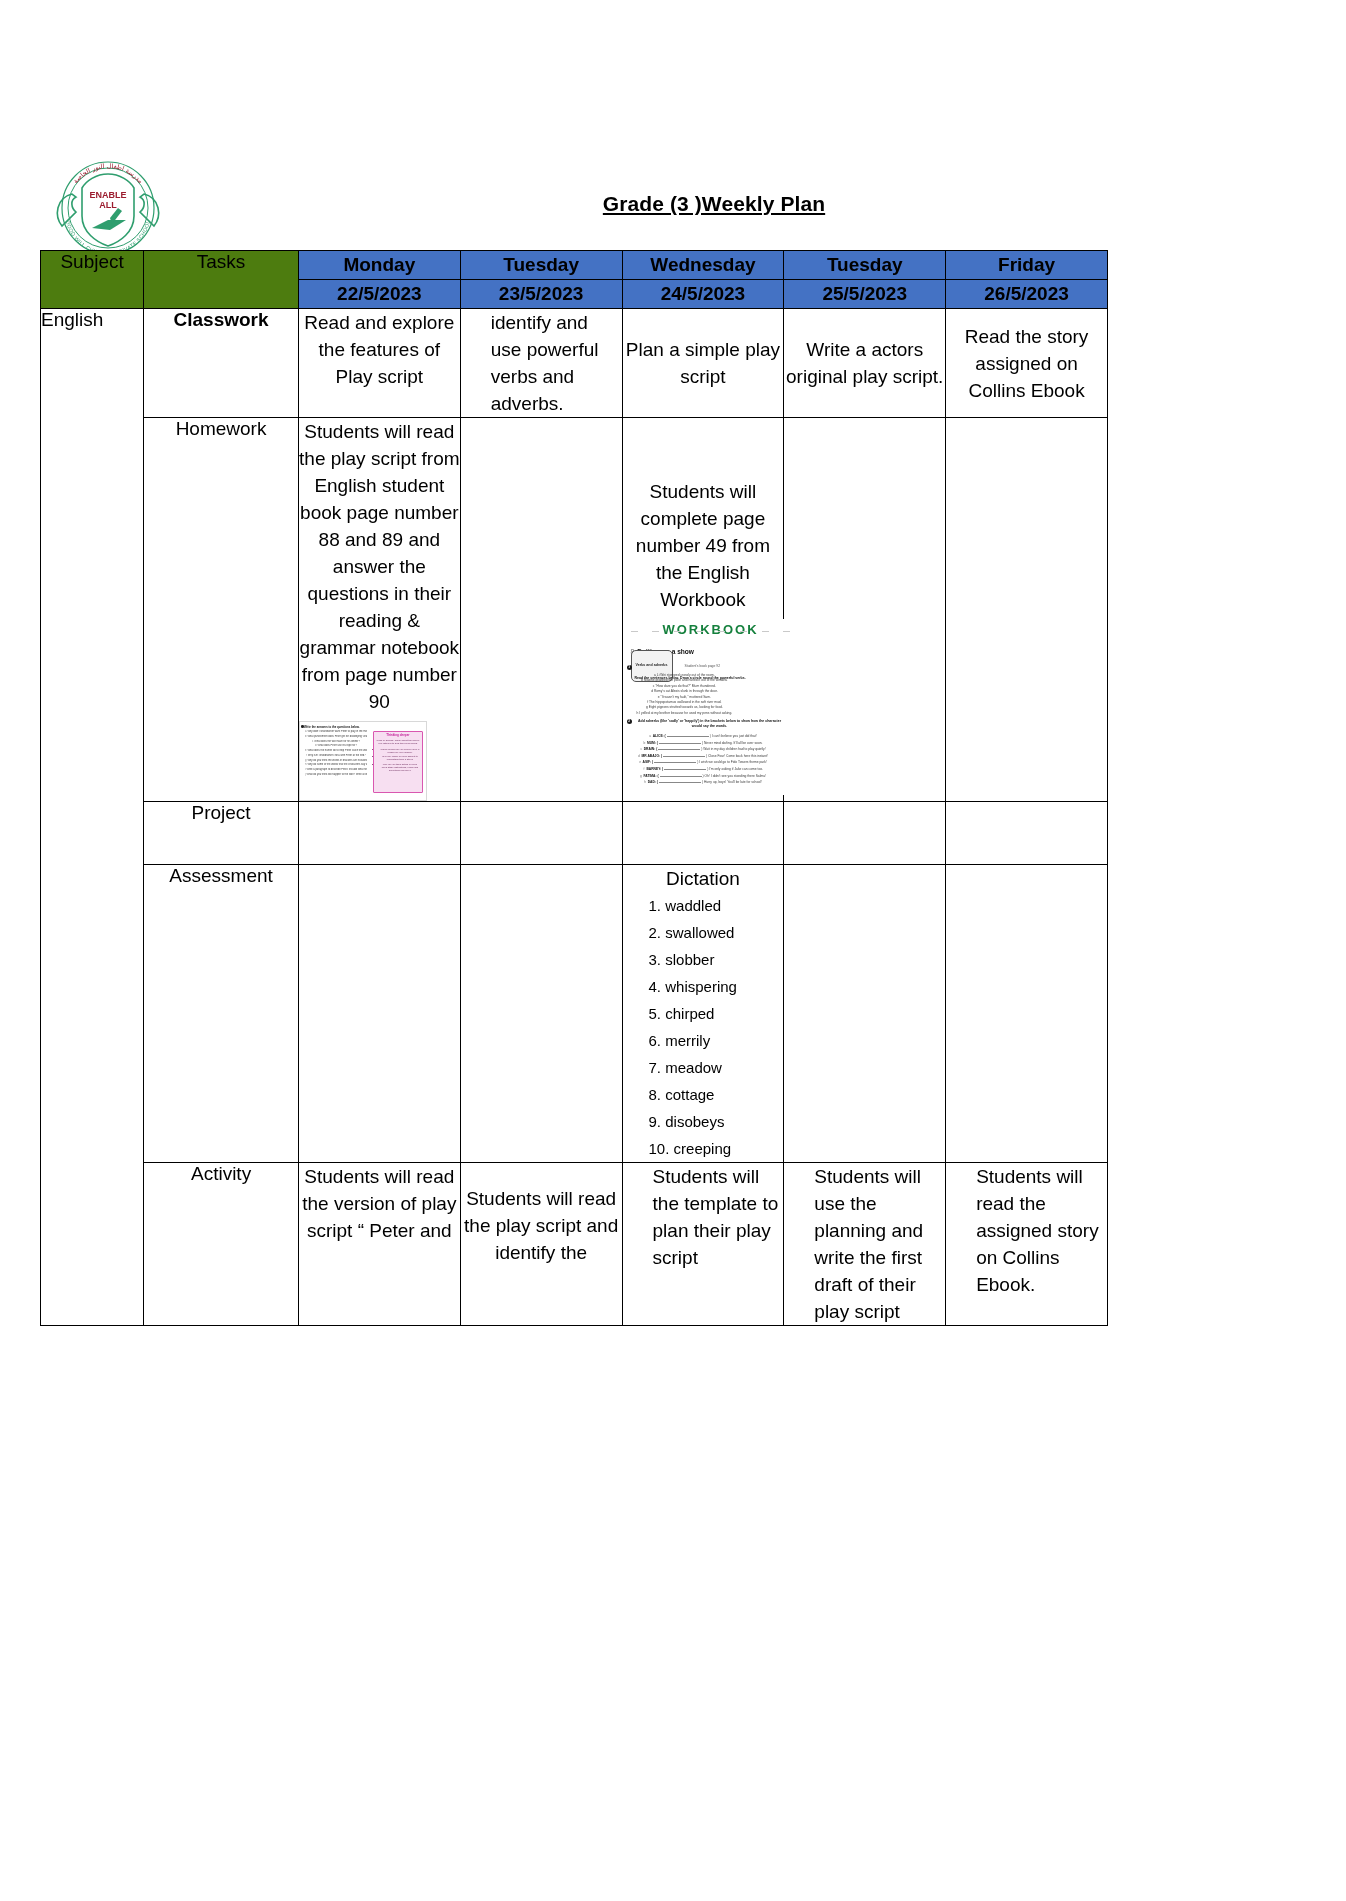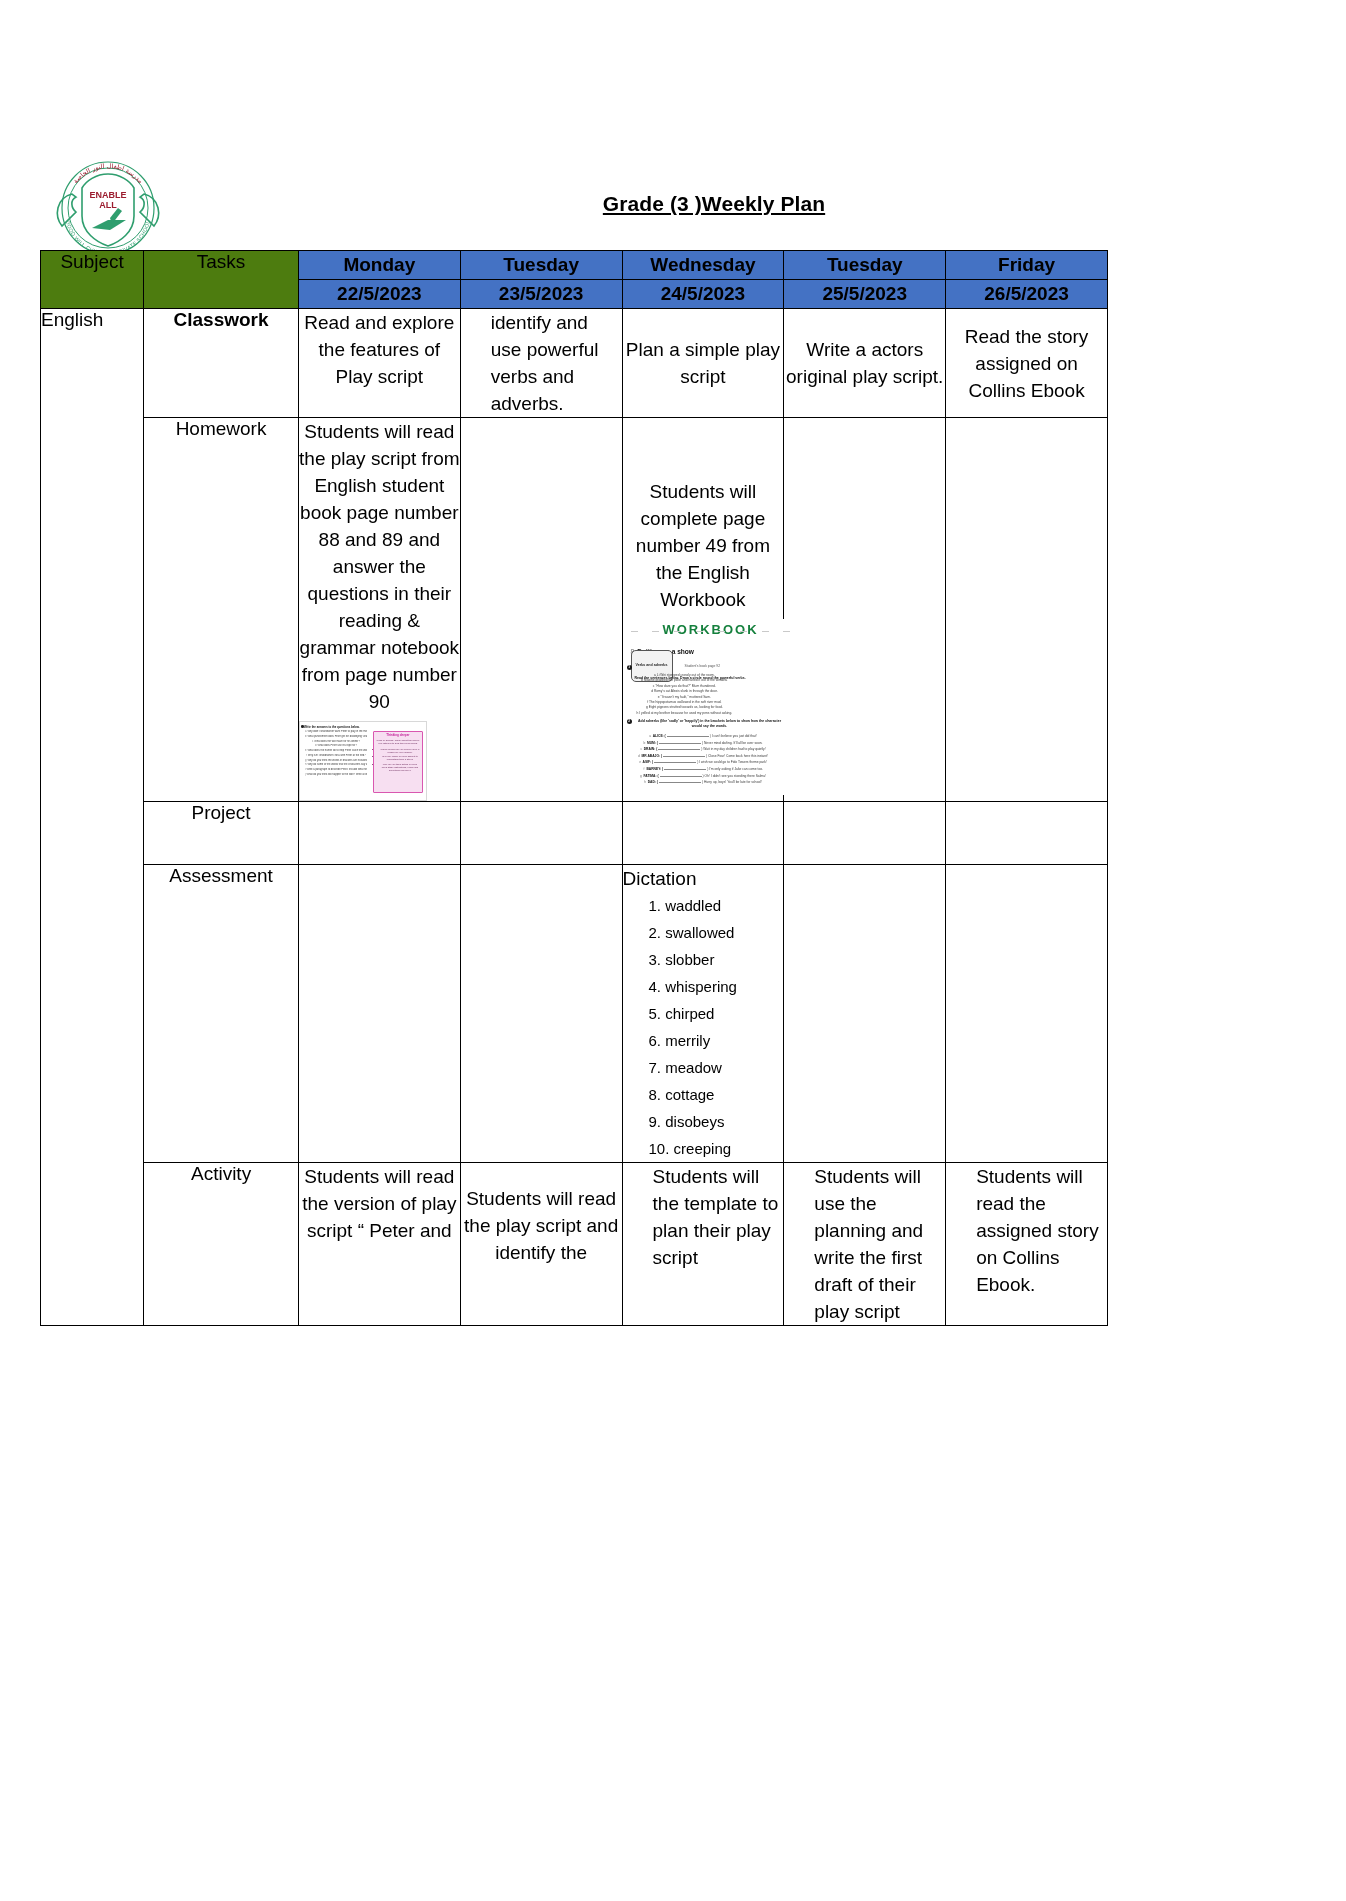--- a/index.html
+++ b/index.html
@@ -109,21 +109,21 @@
   }
 
   .task-label {
     font-size: 19px;
     text-align: center;
     padding-top: 6px;
     vertical-align: top;
   }
   .task-label.bold { font-weight: bold; }
 
-  .dict-title { text-align: left; }
+  .dict-title { text-align: center; }
   .dict-list {
     list-style: none;
     margin: 0;
     padding: 0 0 0 26px;
     text-align: left;
   }
   .dict-list li { font-size: 15px; line-height: 27px; }
 
   
   .thumb-wrap {

